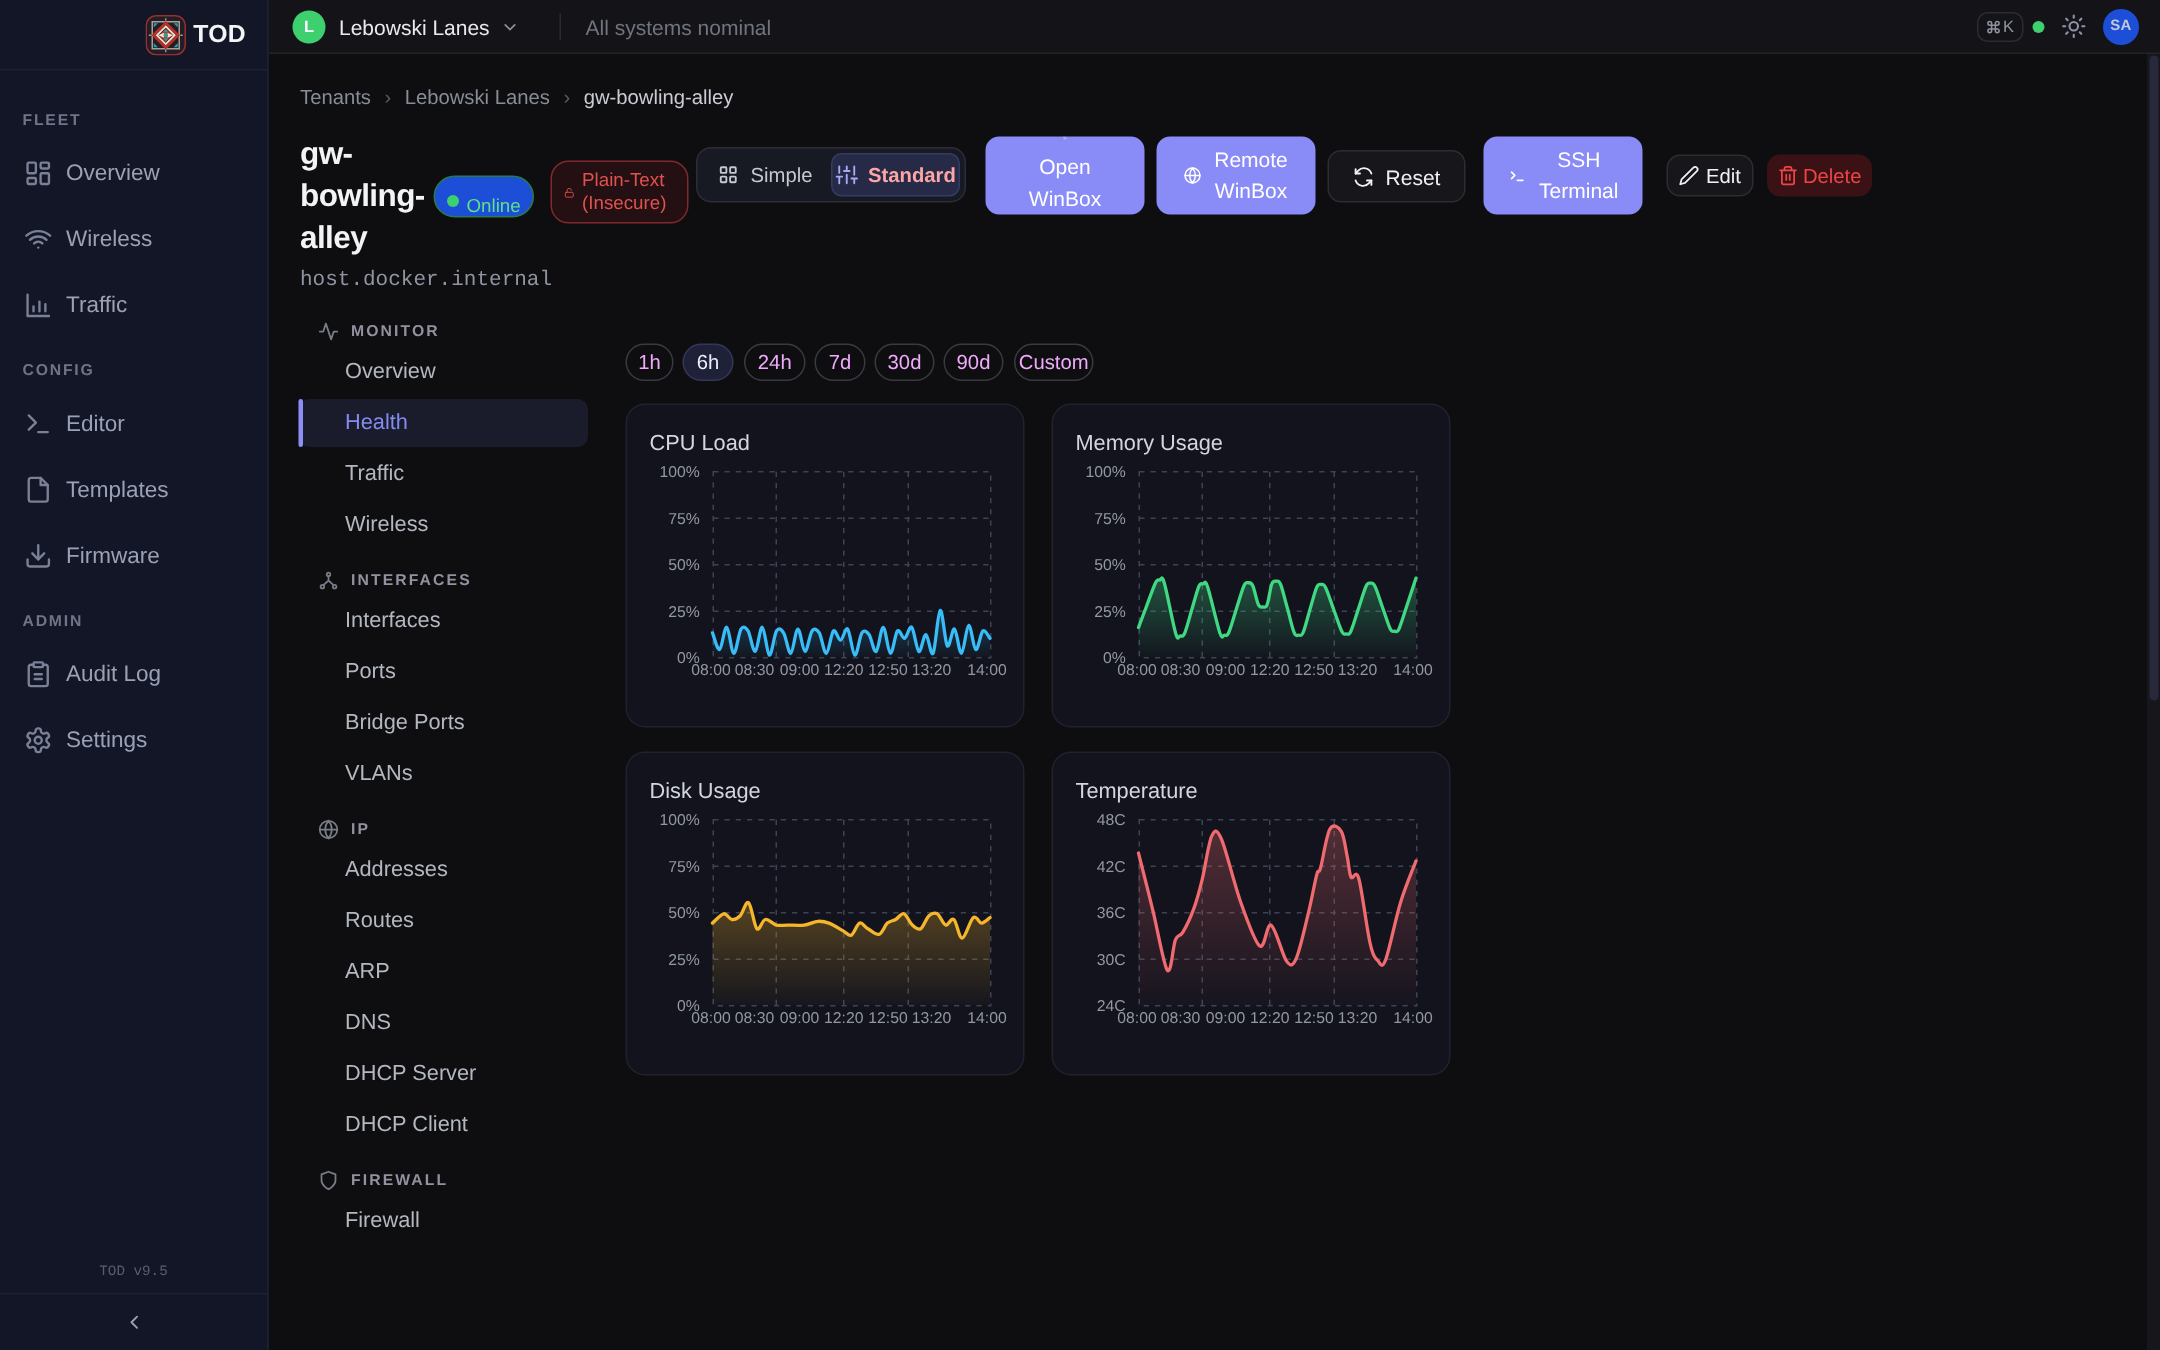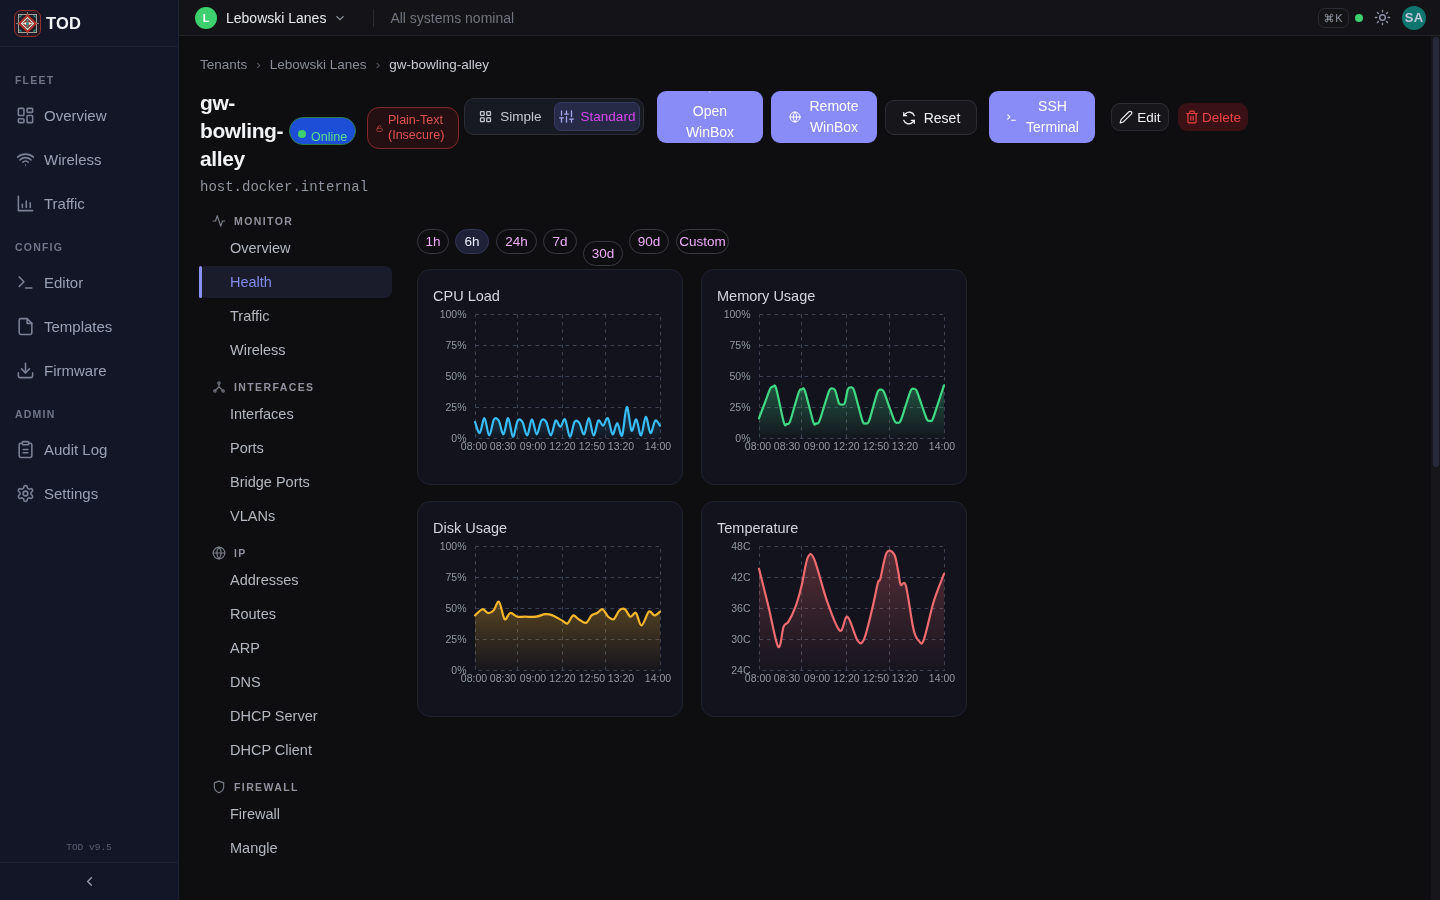--- a/index.html
+++ b/index.html
@@ -1,49 +1,49 @@
 <!DOCTYPE html>
 <html><head>
 <meta charset="utf-8">
 <style>
 * { margin:0; padding:0; box-sizing:border-box; }
 html,body { width:1440px; height:900px; overflow:hidden; background:#0e0e11; font-family:"Liberation Sans",sans-serif; }
 .sidebar { position:fixed; left:0; top:0; width:179px; height:900px; background:#131627; border-right:1px solid #1e2133; z-index:5; }
-.side-head { height:47px; border-bottom:1px solid #1e2133; display:flex; align-items:center; padding:17px 14px; gap:5px; }
+.side-head { height:47px; border-bottom:1px solid #1e2133; display:flex; align-items:center; padding:17px 14px; gap:5px;justify-content:flex-end; }
 .side-head .brand { color:#f3f4f6; font-size:16.5px; font-weight:700; letter-spacing:.2px; }
 .snav { padding:20px 5px 0 5px; }
 .slabel { height:26px; display:flex; align-items:center; padding:0 10px; color:#6f7488; font-size:10.5px; font-weight:700; letter-spacing:1.2px; }
 .sitem { height:44px; display:flex; align-items:center; gap:9px; padding:0 11px; color:#9aa1b5; font-size:15px; border-radius:8px; }
 .sitem svg { flex:0 0 auto; stroke:#7a8095; }
 .sitem.active { background:#212544; color:#8f97f0; }
 .sitem.active svg { stroke:#8d90f2; }
 .sgap { height:9px; }
 .side-ver { position:absolute; left:0; right:0; top:842px; text-align:center; color:#5a5e72; font-family:"Liberation Mono",monospace; font-size:9.5px; letter-spacing:0; }
 .side-collapse { position:absolute; left:0; right:0; bottom:0; height:38px; border-top:1px solid #1e2133; display:flex; align-items:center; justify-content:center; color:#8a8fa3; font-size:15px; }
 .topbar { position:fixed; left:179px; top:0; width:1261px; height:36px; background:#141418; border-bottom:1px solid #222228; display:flex; align-items:center; padding:0 14px 0 16px; z-index:4; }
 .org-avatar { width:22px; height:22px; border-radius:50%; background:#3ecf6e; color:#fff; display:flex; align-items:center; justify-content:center; font-size:11px; font-weight:700; }
 .org-name { color:#e8eaee; font-size:14px; font-weight:400; margin-left:9px; }
 .tb-sep { width:1px; height:18px; background:#2a2a31; margin:0 16px 0 26px; }
 .tb-status { color:#70747e; font-size:14px; }
 .tb-right { margin-left:auto; display:flex; align-items:center; gap:11px; }
 .kbd { border:1px solid #2b2b33; border-radius:7px; color:#9094a0; font-size:11px; padding:3px 5px; letter-spacing:.3px; }
 .gdot { width:8px; height:8px; border-radius:50%; background:#3ecf6e; }
-.sa { width:24px; height:24px; border-radius:50%; background:#0f766e; color:#c3c7da; font-size:13px; font-weight:700; display:flex; align-items:center; justify-content:center; letter-spacing:.3px; }
+.sa { width:24px; height:24px; border-radius:50%; background:#1d4ed8; color:#c3c7da; font-size:10px; font-weight:700; display:flex; align-items:center; justify-content:center; letter-spacing:.3px; }
 .main { position:absolute; left:179px; top:36px; width:1261px; height:864px; background:#0e0e11; }
 .crumbs { position:absolute; left:21px; top:21px; font-size:13.5px; color:#878c96; }
 .crumbs .sep { margin:0 9px; color:#5a5e66; }
 .crumbs .cur { color:#c9ccd3; }
 .dev-title { position:absolute; left:21px; top:53px; width:90px; color:#f2f3f5; font-size:21px; font-weight:700; line-height:28px; letter-spacing:-0.4px; }
 .dev-host { position:absolute; left:21px; top:143px; color:#8f94a0; font-family:"Liberation Mono",monospace; font-size:14px; }
 .badge-online { position:absolute; left:110px; top:81px; height:28px; display:flex; gap:5px; padding:12px 8px; border:1px solid #2c7a44; border-radius:14px; background:#1d4ed8; color:#5fdf8a; font-size:12.5px; }
 .badge-online .dot { width:8px; height:8px; border-radius:50%; background:#3ecf6e; }
 .badge-insec { position:absolute; left:188px; top:71px; width:92px; height:42px; display:flex; align-items:center; gap:5px; padding:0 8px; border:1px solid #83282c; border-radius:12px; background:#241012; color:#e0524f; font-size:12.5px; line-height:15px; }
 .toggle { position:absolute; left:285px; top:62px; width:180px; height:37px; background:#181a23; border:1px solid #2c2d38; border-radius:10px; display:flex; align-items:center; padding:3px; gap:2px; }
 .tseg { flex:1; height:29px; display:flex; align-items:center; justify-content:center; gap:7px; font-size:13.5px; color:#c6c9d0; border-radius:7px; }
-.tseg.on { background:#262a47; border:1px solid #363b63; color:#d946ef; }
+.tseg.on { background:#262a47; border:1px solid #363b63; color:#fca5a5;font-weight:bold; }
 .btn { position:absolute; display:flex; align-items:center; justify-content:center; gap:8px; font-size:14px; border-radius:9px; }
 .btn-primary { background:#898bf7; color:#fff; width:106px; height:52px; top:55px; line-height:21px; text-align:center; }
 .btn-dark { background:#17171b; border:1px solid #2c2c33; color:#f0f1f3; }
 .pill { position:absolute; top:193px; height:25px; border:1px solid #393a41; border-radius:12.5px; color:#f0abfc; font-size:13.5px; display:flex; align-items:center; justify-content:center; background:transparent; }
 .pill.on { background:#1e2138; border-color:#34365a; color:#eceefc; }
 .card { position:absolute; width:266px; height:216px; background:#12131d; border:1px solid #20222e; border-radius:13px; }
 .card h3 { position:absolute; left:15px; top:18px; color:#d3d6dc; font-size:14.5px; font-weight:500; }
 .card svg.plot { position:absolute; left:0; top:0; }
 .subnav { position:absolute; left:20px; top:175px; width:193px; }
 .nhead { height:20px; margin:10px 0 0 0; display:flex; align-items:center; gap:8px; padding-left:13px; color:#93909f; font-size:10.5px; font-weight:700; letter-spacing:1.4px; }
@@ -248,27 +248,26 @@
     <div class="nitem">Addresses</div>
     <div class="nitem">Routes</div>
     <div class="nitem">ARP</div>
     <div class="nitem">DNS</div>
     <div class="nitem">DHCP Server</div>
     <div class="nitem">DHCP Client</div>
     <div class="nhead"><svg width="14" height="14" viewBox="0 0 24 24" fill="none" stroke-width="2" stroke-linecap="round" stroke-linejoin="round">
           <path d="M12 22s8-4 8-10V5l-8-3-8 3v7c0 6 8 10 8 10z"></path>
         </svg>FIREWALL</div>
     <div class="nitem">Firewall</div>
-    <div class="nitem">Mangle</div>
   </div>
   <div class="pill" style="left:238px; width:32px;">1h</div>
   <div class="pill on" style="left:276px; width:34px;">6h</div>
   <div class="pill" style="left:317px; width:41px;">24h</div>
   <div class="pill" style="left:364px; width:34px;">7d</div>
-  <div class="pill" style="left:404px; width:40px;margin-top:12px;">30d</div>
+  <div class="pill" style="left:404px; width:40px;">30d</div>
   <div class="pill" style="left:450px; width:40px;">90d</div>
   <div class="pill" style="left:497px; width:53px;">Custom</div>
   <div class="card" style="left:238px; top:233px;">
       <h3>CPU Load</h3>
       <svg class="plot" width="266" height="216" viewBox="0 0 266 216">
         <defs>
           <linearGradient id="gcpu" x1="0" y1="0" x2="0" y2="1">
             <stop offset="0" stop-color="#38bdf8" stop-opacity="0.28"></stop>
             <stop offset="1" stop-color="#38bdf8" stop-opacity="0.02"></stop>
           </linearGradient>

